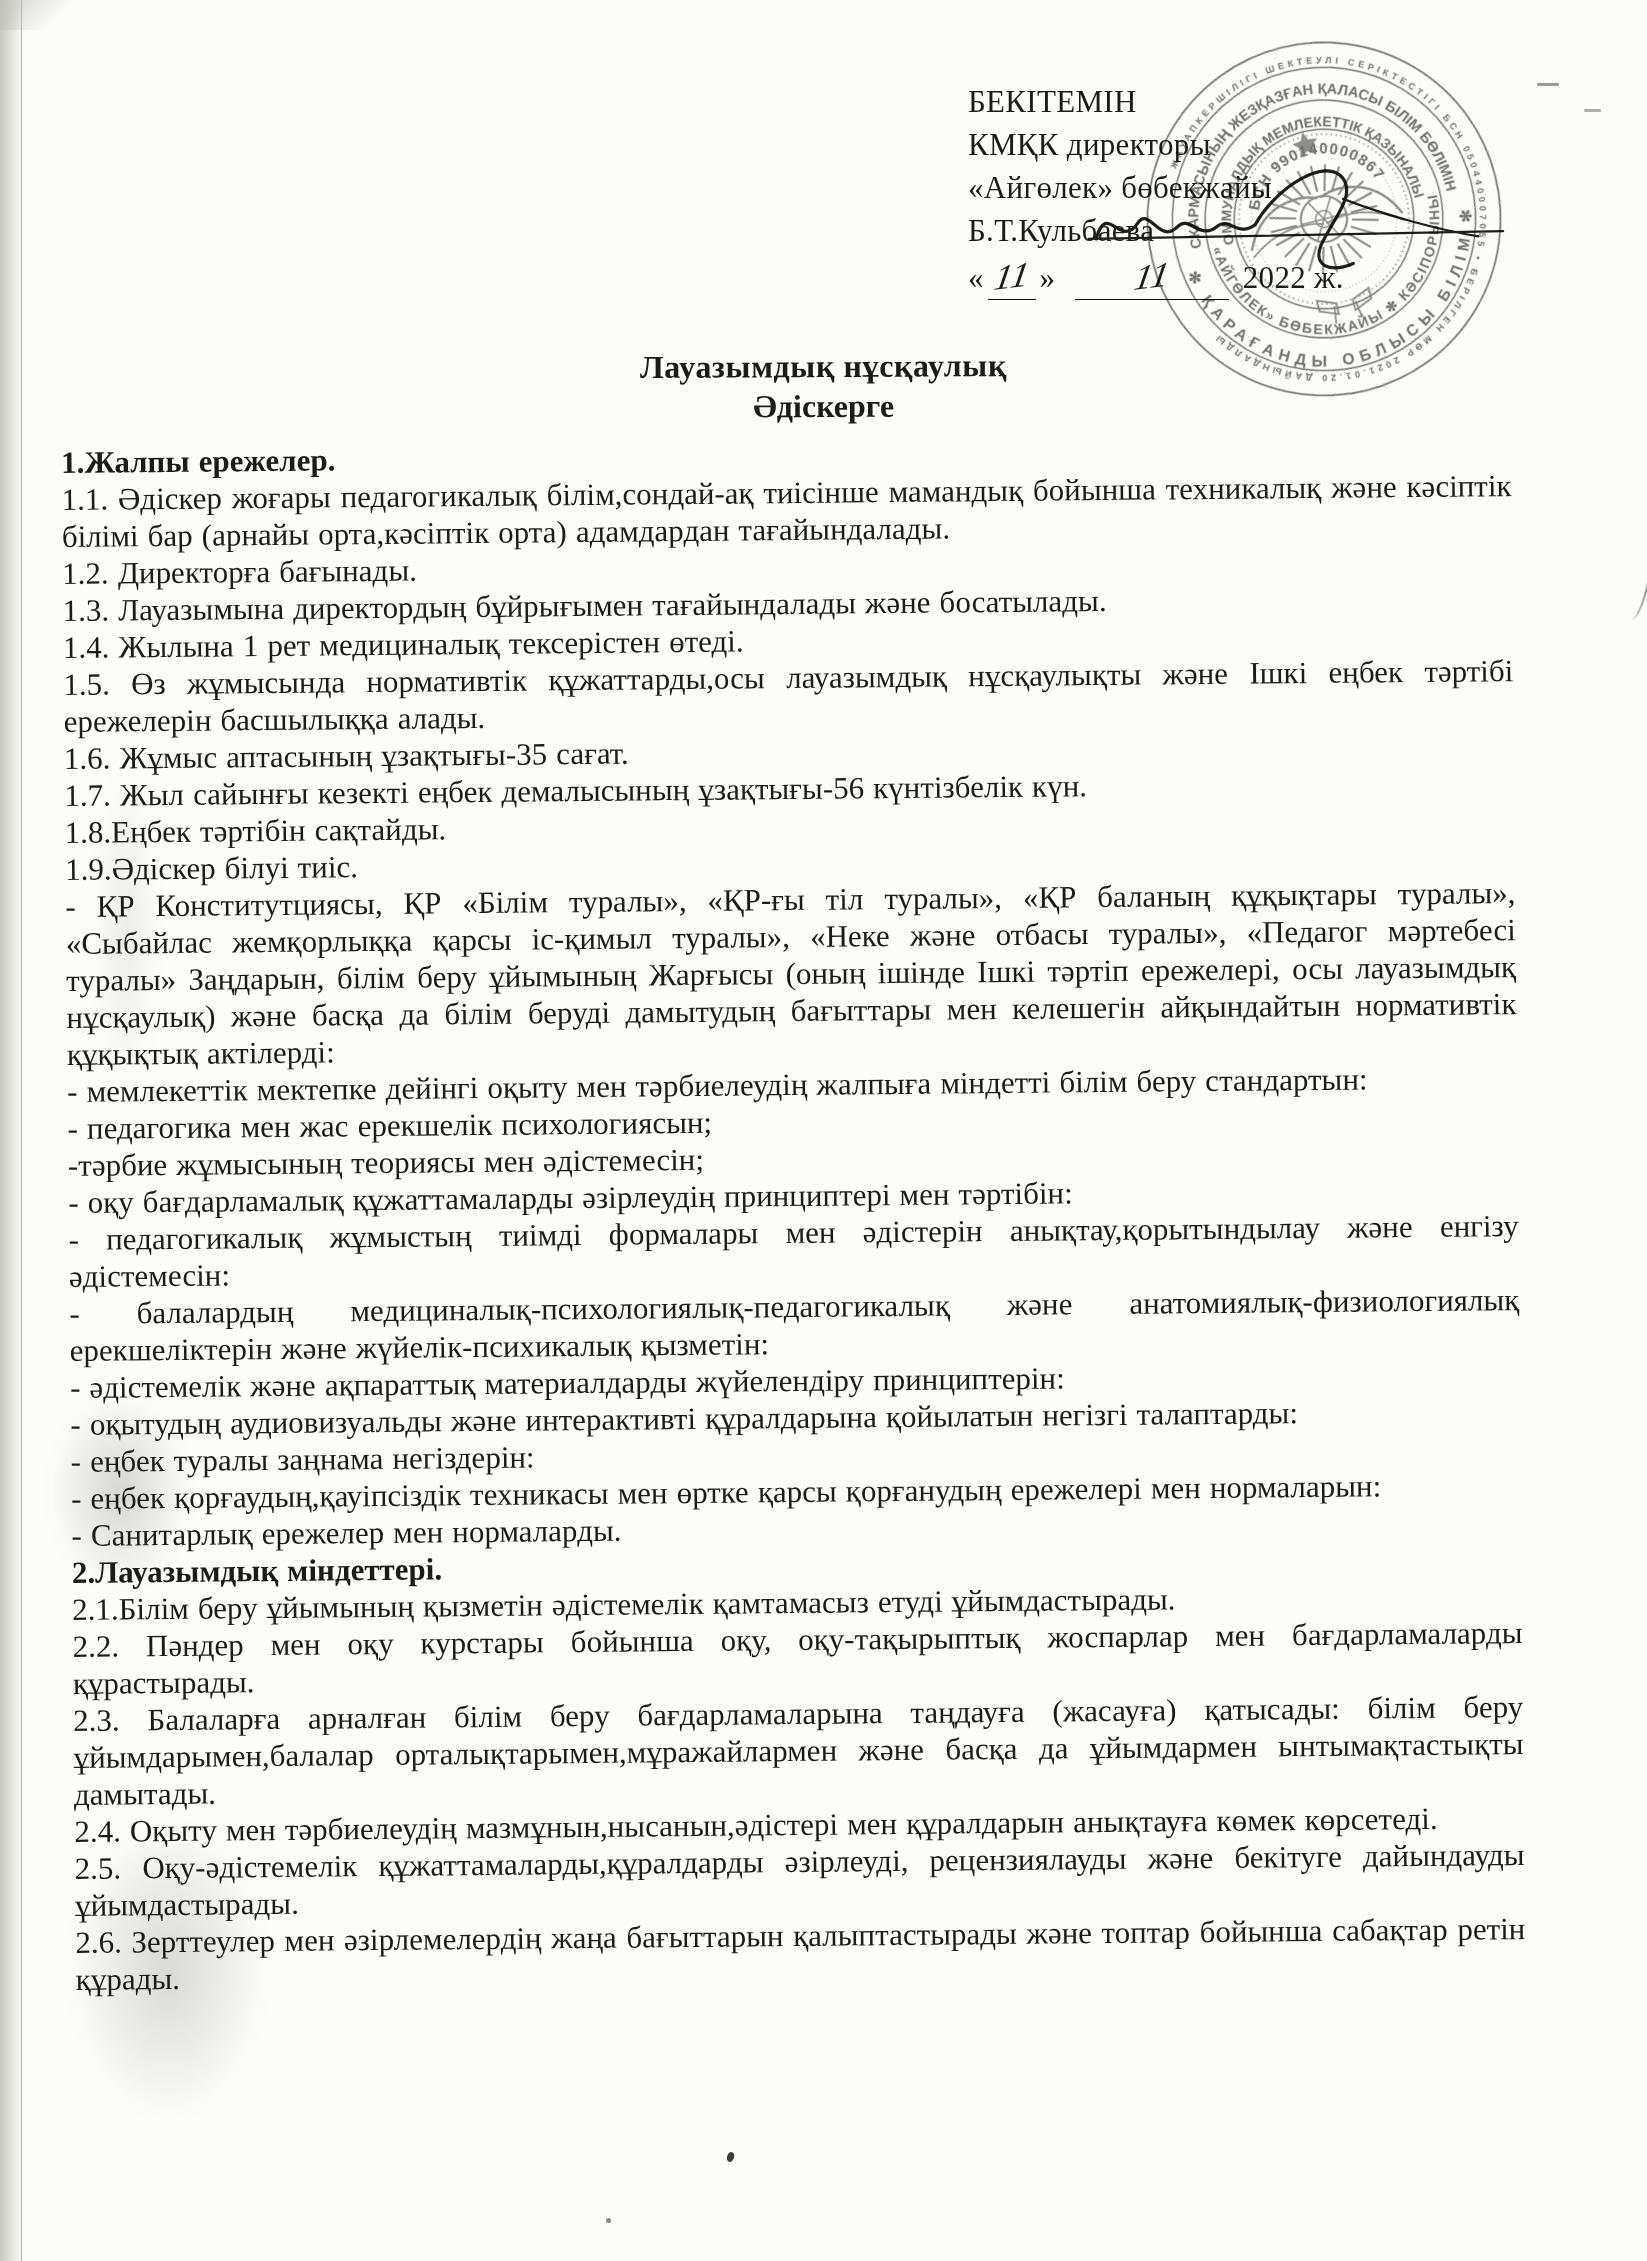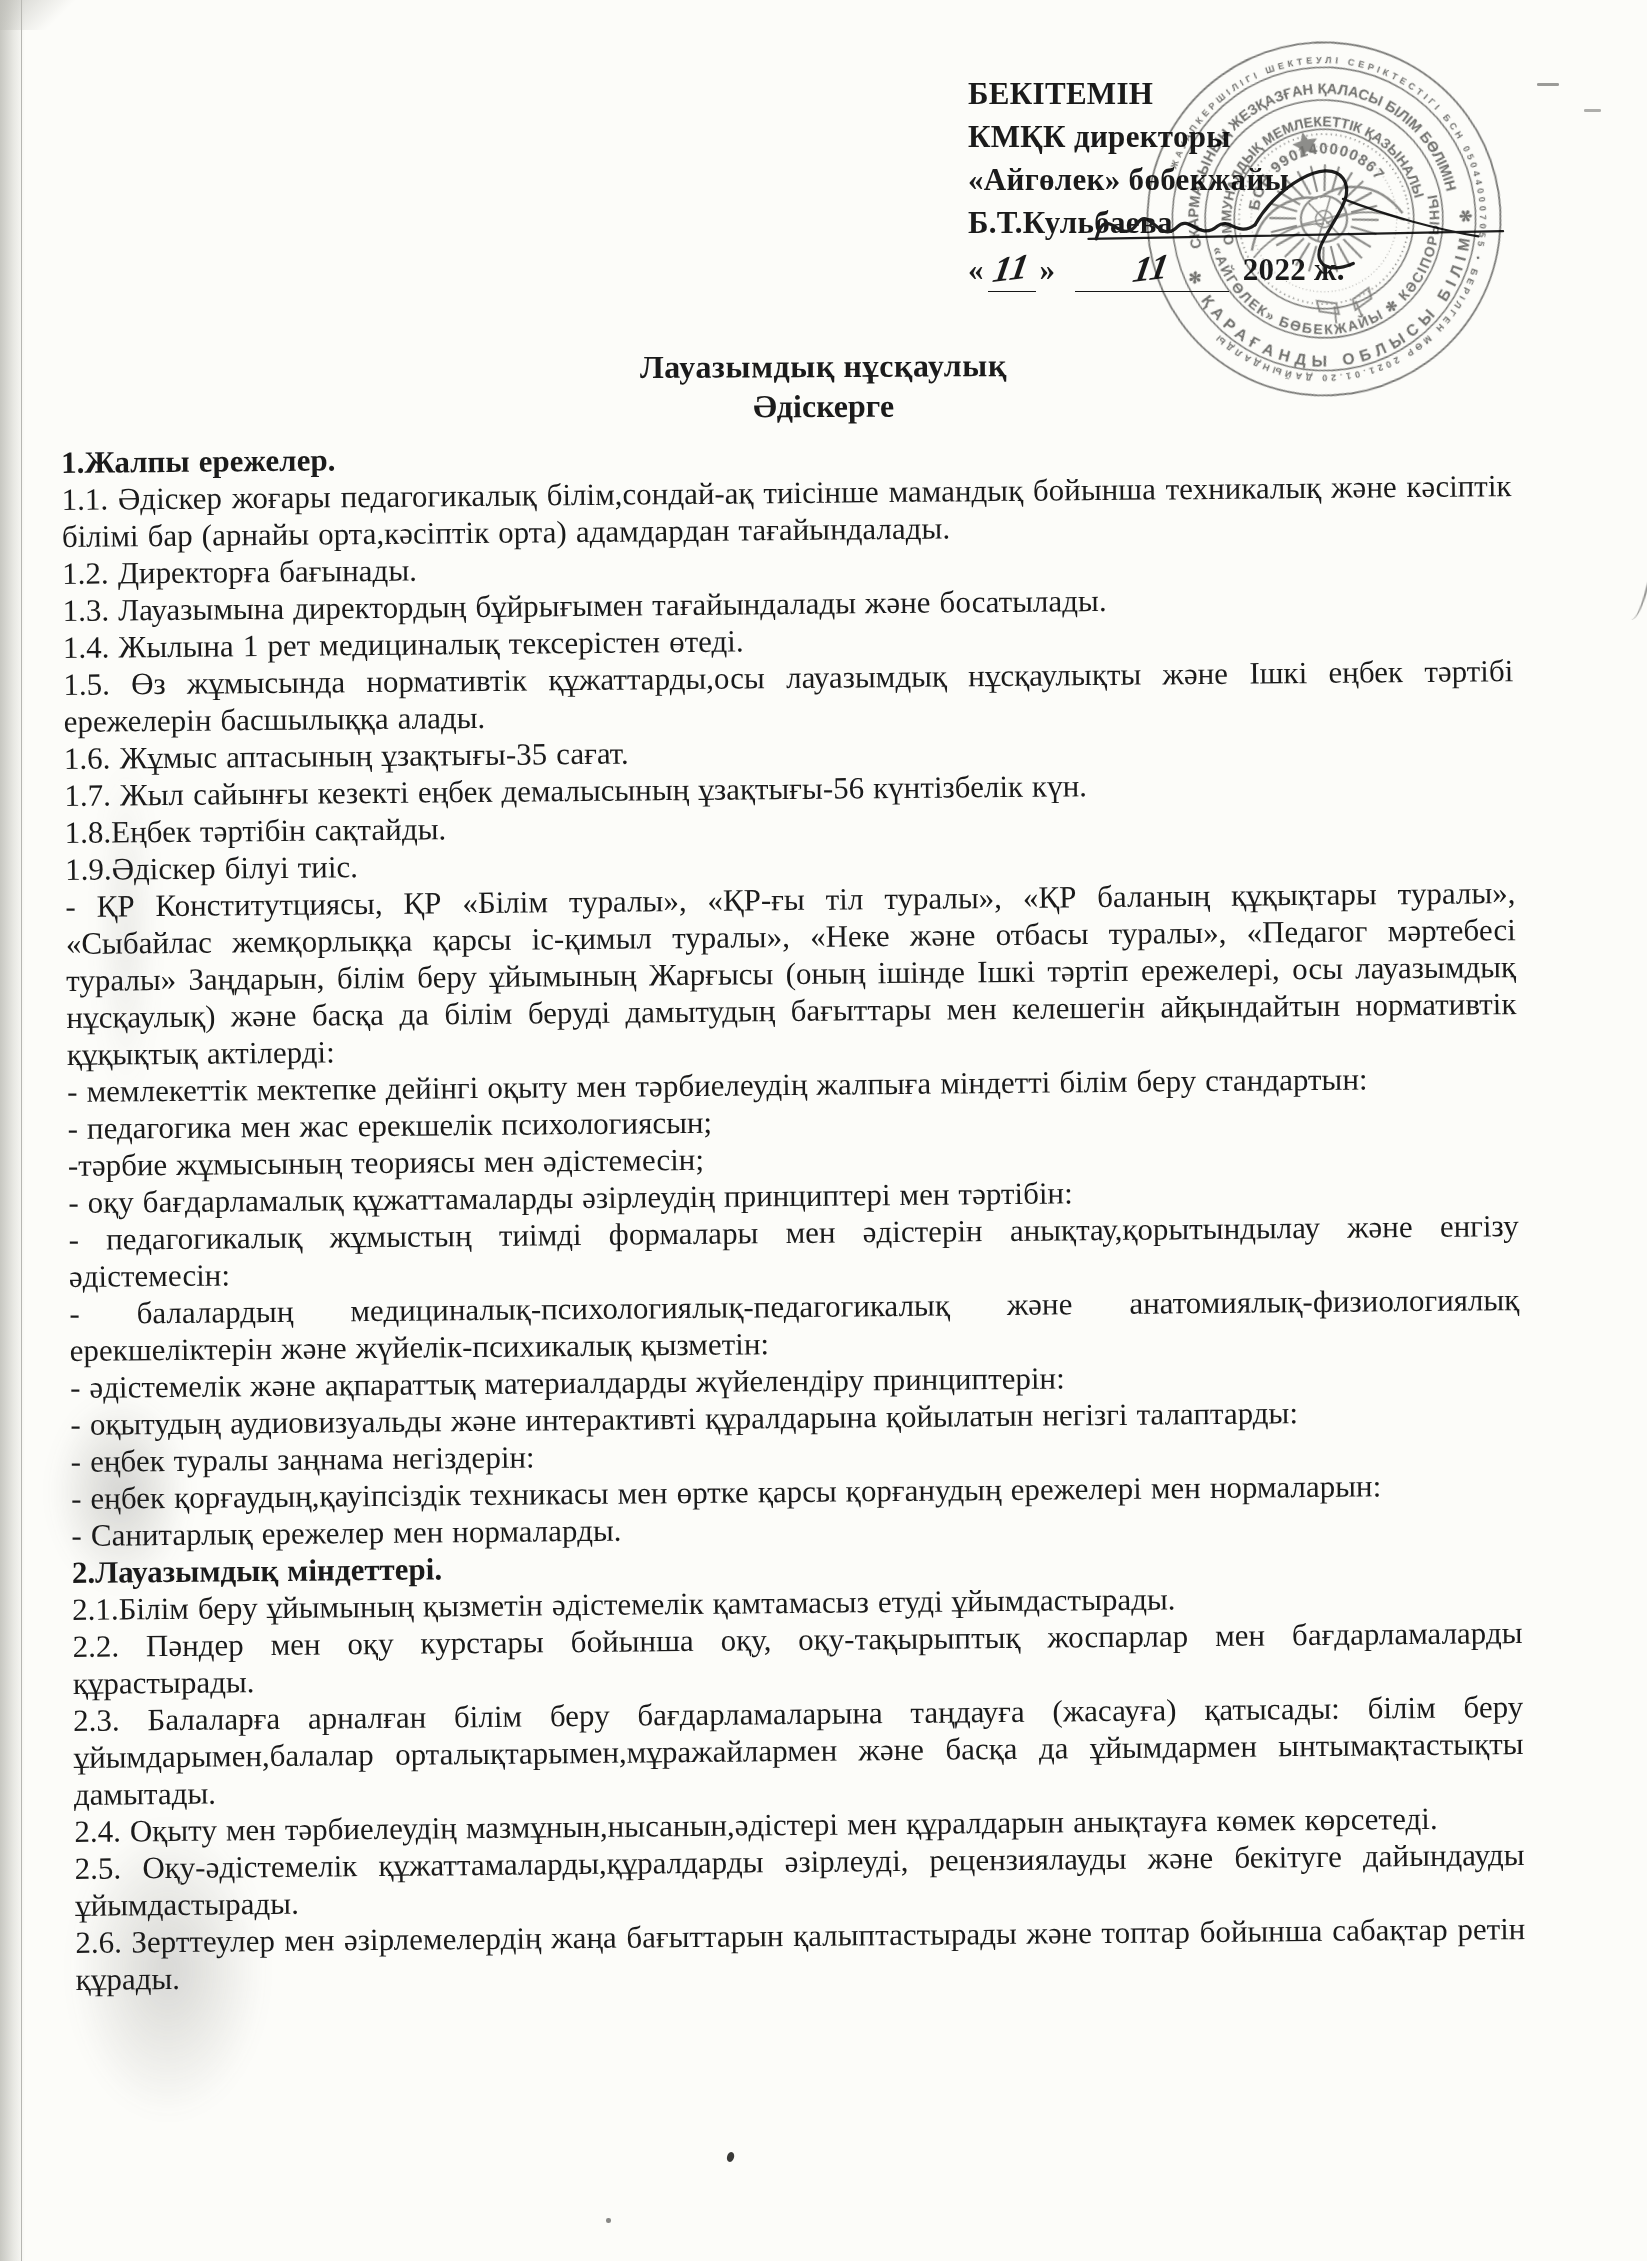--- a/index.html
+++ b/index.html
@@ -18,22 +18,22 @@
   .speck{position:absolute;background:#3a3a38;border-radius:50%;}
   .smudge{position:absolute;border-radius:50%;filter:blur(9px);}
   .smudge.a{left:52px;top:1395px;width:136px;height:194px;
         background:radial-gradient(closest-side,rgba(70,70,66,.22),rgba(70,70,66,0));}
   .smudge.b{left:71px;top:1821px;width:194px;height:297px;
         background:radial-gradient(closest-side,rgba(70,70,66,.20),rgba(70,70,66,0));}
   .smudge.c{left:97px;top:762px;width:58px;height:336px;
         background:radial-gradient(closest-side,rgba(80,80,76,.10),rgba(80,80,76,0));}
 
   
-  .approval{position:absolute;left:968px;top:72px;font-size:31px;line-height:43px;
-        letter-spacing:0.3px;font-weight:bold;}
+  .approval{position:absolute;left:968px;top:80px;font-size:31px;line-height:43px;
+        letter-spacing:0.3px;}
   .ap-date{margin-top:3.9px;white-space:nowrap;}
   .hand{display:inline-block;font-style:italic;transform:skewX(-16deg) rotate(-7deg);
         font-size:36px;line-height:26px;}
   .day-blank{display:inline-block;min-width:48px;text-align:center;
         border-bottom:1.9px solid #161616;margin:0 3.9px;}
   .month-blank{display:inline-block;min-width:154px;text-align:center;
         border-bottom:1.9px solid #161616;margin:0 14px 0 19.4px;}
   .sig-svg{position:absolute;left:1051px;top:160px;width:465px;height:123px;}
 
   

